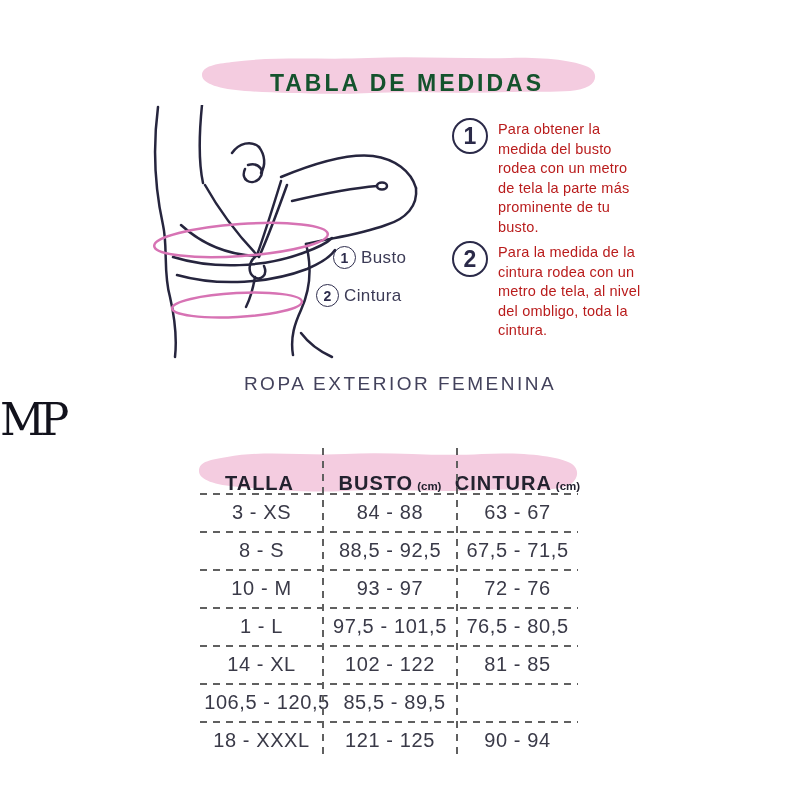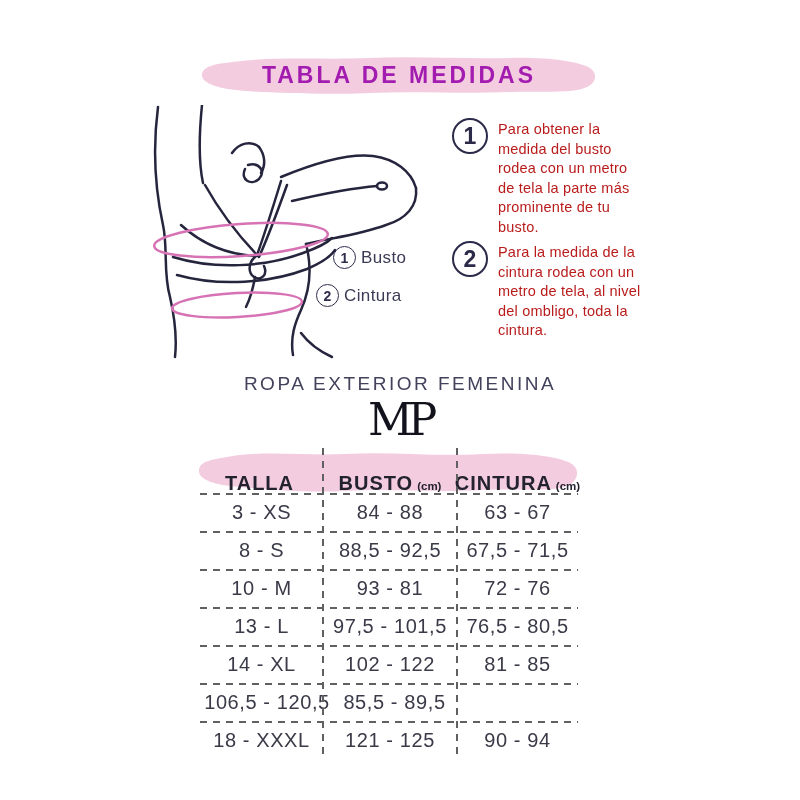--- a/index.html
+++ b/index.html
@@ -4,23 +4,23 @@
 <style>
   html,body{margin:0;padding:0;background:#ffffff;}
   .canvas{
     position:relative;width:800px;height:800px;background:#ffffff;overflow:hidden;
     font-family:"Liberation Sans",sans-serif;
   }
   
   .title-banner{position:absolute;left:200px;top:55px;width:398px;height:41px;}
   .title-banner svg{position:absolute;left:0;top:0;}
   .title-banner h1{
-    position:relative;margin:0;width:100%;height:100%;
+    position:relative;margin:8px;width:100%;height:100%;
     display:flex;align-items:center;justify-content:center;
-    font-size:23px;font-weight:700;letter-spacing:3px;color:#a21caf;z-index:2;
+    font-size:23px;font-weight:700;letter-spacing:3px;color:#14532d;z-index:2;
   }
   
   .figure{position:absolute;left:135px;top:105px;width:330px;height:255px;}
   .fig-label{
     position:absolute;display:flex;align-items:center;gap:5px;
     font-size:17px;color:#3c3b56;letter-spacing:0.4px;z-index:3;
   }
   .fig-label .ncirc{
     width:23px;height:23px;border:1.7px solid #2e2d4d;border-radius:50%;
     display:flex;align-items:center;justify-content:center;
@@ -40,21 +40,21 @@
   .instruction p{
     margin:2px 0 0 0;width:146px;font-size:14.5px;line-height:19.5px;
     color:#b91c1c;letter-spacing:0.2px;
   }
   
   .section-title{
     position:absolute;left:0;top:373px;width:800px;text-align:center;
     font-size:19px;letter-spacing:2.5px;color:#43425c;
   }
   .brand{
-    position:absolute;left:0;top:398px;width:800px;text-align:center;
+    position:absolute;left:0;top:398px;width:800px;text-align:left;
     font-family:"DejaVu Serif","Liberation Serif",serif;
     font-size:44px;color:#12121c;letter-spacing:-0.12em;line-height:44px;
   }
   
   .thead-blob{position:absolute;left:197px;top:448px;width:384px;height:46px;z-index:1;}
   .thead{
     position:absolute;left:200px;top:450px;width:378px;height:42px;display:flex;
     align-items:center;z-index:3;
   }
   .thead .hcell{
@@ -187,25 +187,25 @@
     <span class="c2">84 - 88</span>
     <span class="c3">63 - 67</span>
   </div>
   <div class="trow" style="top:531px">
     <span class="c1">8 - S</span>
     <span class="c2">88,5 - 92,5</span>
     <span class="c3">67,5 - 71,5</span>
   </div>
   <div class="trow" style="top:569px">
     <span class="c1">10 - M</span>
-    <span class="c2">93 - 81</span>
+    <span class="c2">93 - 97</span>
     <span class="c3">72 - 76</span>
   </div>
   <div class="trow" style="top:607px">
-    <span class="c1">13 - L</span>
+    <span class="c1">1 - L</span>
     <span class="c2">97,5 - 101,5</span>
     <span class="c3">76,5 - 80,5</span>
   </div>
   <div class="trow" style="top:645px">
     <span class="c1">14 - XL</span>
     <span class="c2">102 - 122</span>
     <span class="c3">81 - 85</span>
   </div>
   <div class="trow" style="top:683px">
     <span class="c2">106,5 - 120,5</span>

